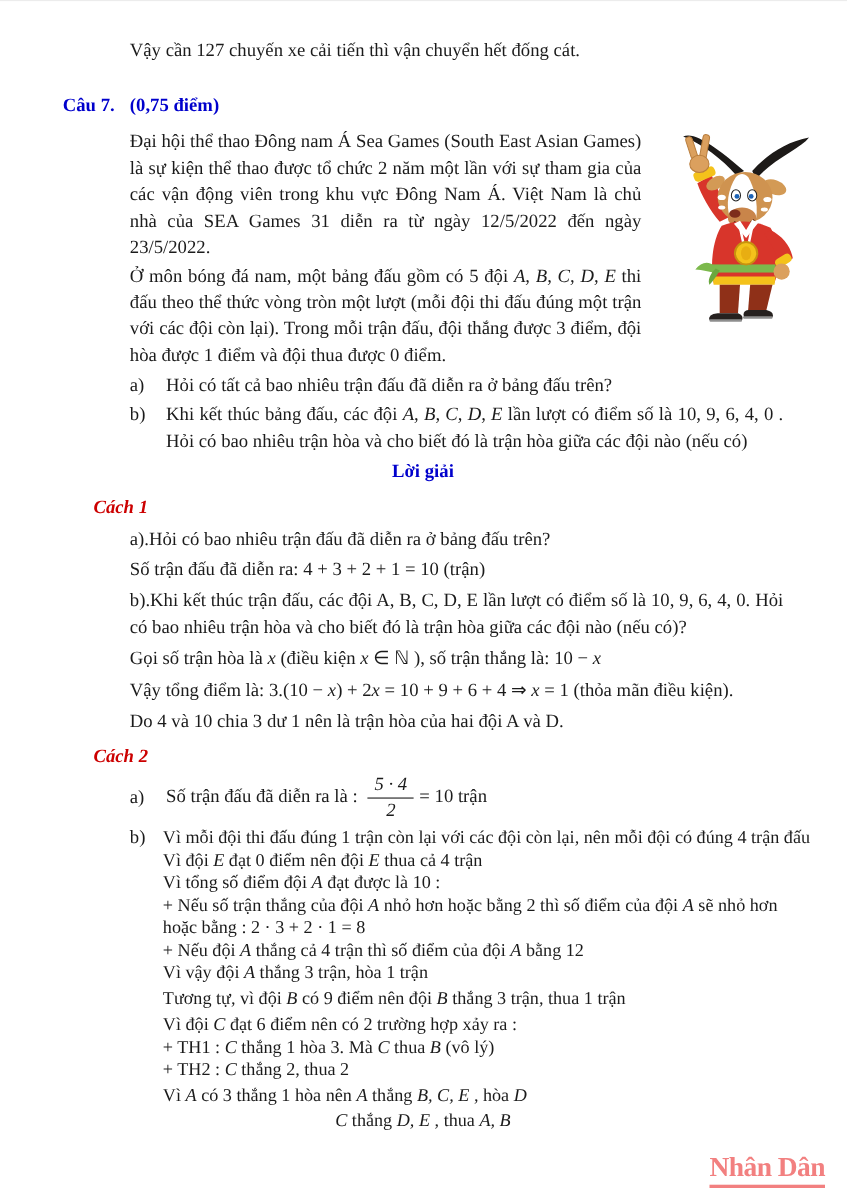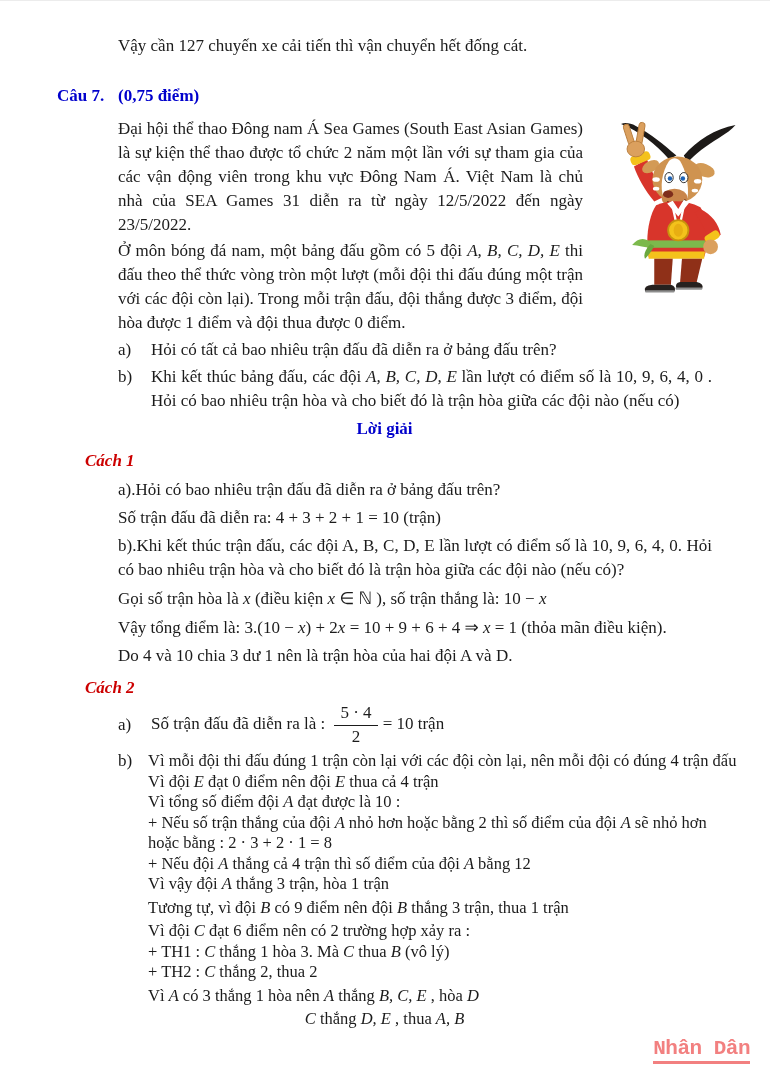--- a/index.html
+++ b/index.html
@@ -37,27 +37,27 @@
   .m2a .lbl{flex:0 0 33px;}
   .m2a .litext{text-align:left;}
   .m2b{margin-left:61px;margin-top:4px;display:flex;font-size:16.5px;line-height:20.5px;}
   .m2b .lbl{flex:0 0 30px;font-size:17px;}
   .b-lines{flex:1 1 auto;}
   .b-line{white-space:nowrap;}
   .b-line.wrap{white-space:normal;}
   .b-line.mt{margin-top:3px;}
   .center-line{text-align:center;margin-top:2px;font-size:16.5px;line-height:21px;}
   .mi{font-style:italic;}
-  .frac{display:inline-block;vertical-align:middle;text-align:center;margin:0 5px;line-height:20px;}
+  .frac{display:inline-block;vertical-align:middle;text-align:center;margin:0 5px;line-height:20px;font-style:italic;}
   .frac .num{display:block;padding:0 6px 2px;border-bottom:1.5px solid #1b1b1b;}
   .frac .den{display:block;padding-top:1px;}
   .watermark{
-    position:absolute;right:20px;bottom:25px;
-    font-family:Liberation Mono, monospace;
-    font-weight:bold;font-size:21px;letter-spacing:-0.5px;
+    position:absolute;right:20px;bottom:9px;
+    font-family:Liberation Serif, serif;
+    font-weight:bold;font-size:25px;letter-spacing:-0.5px;
     color:var(--watermark_pink,#f28080);
     border-bottom:3px solid currentColor;
     line-height:1.15;padding-bottom:0;
   }
 </style>
 </head>
 <body>
 
 <div class="page">
 

